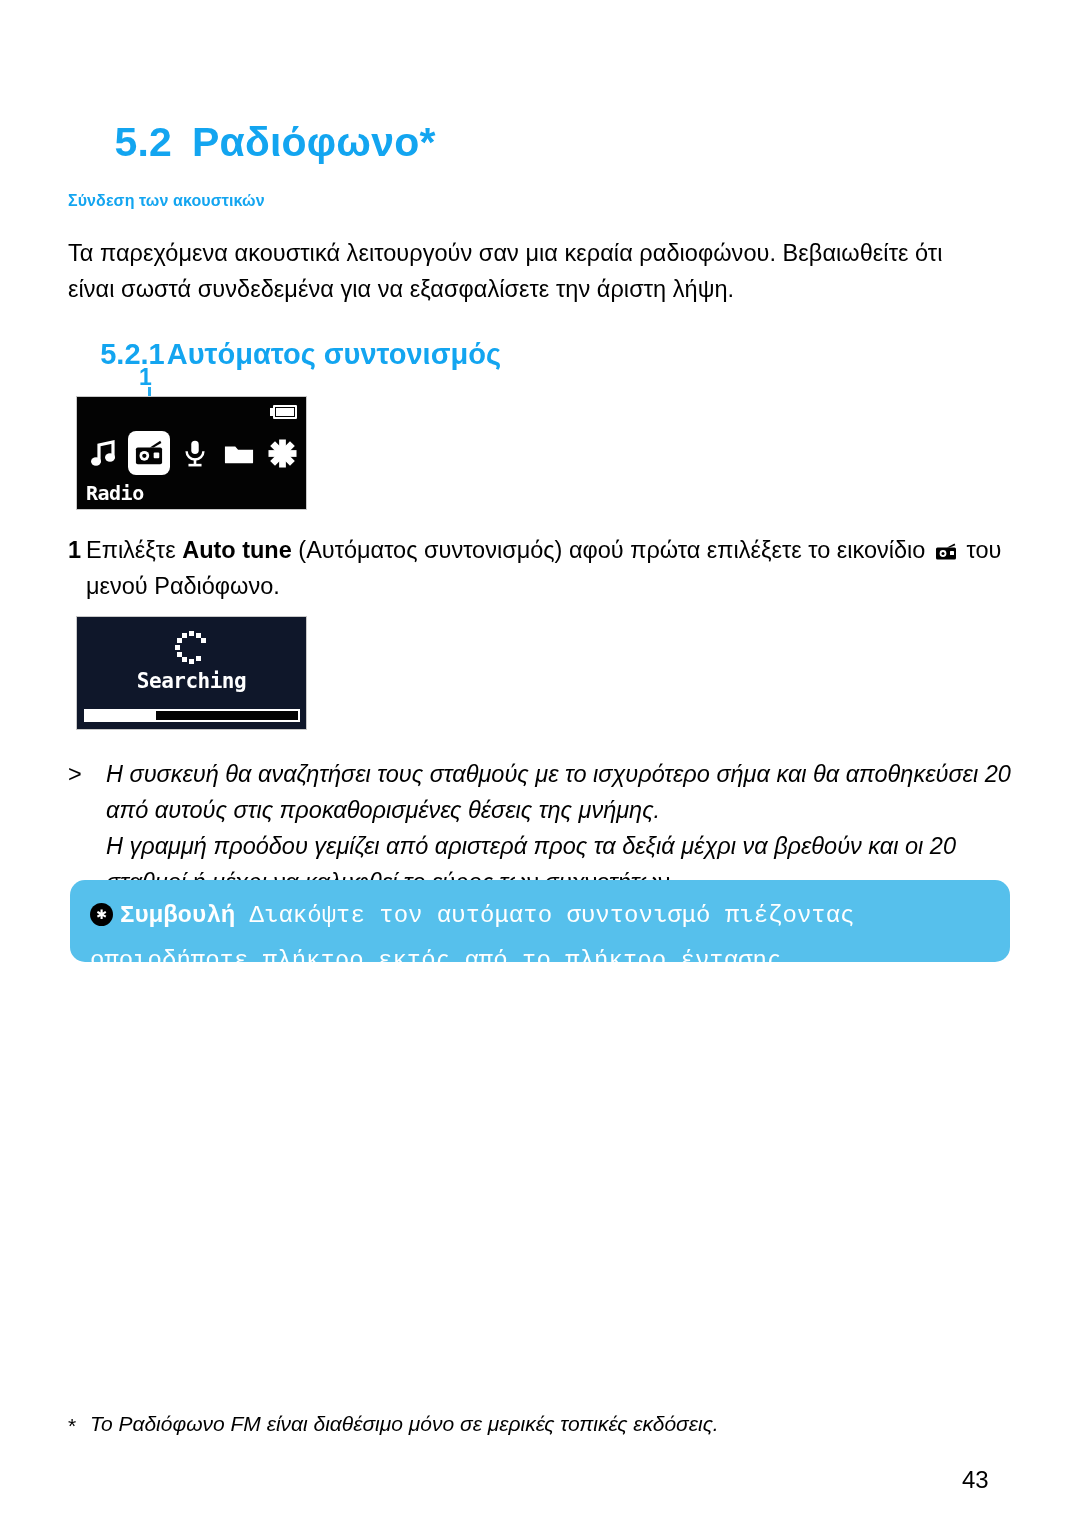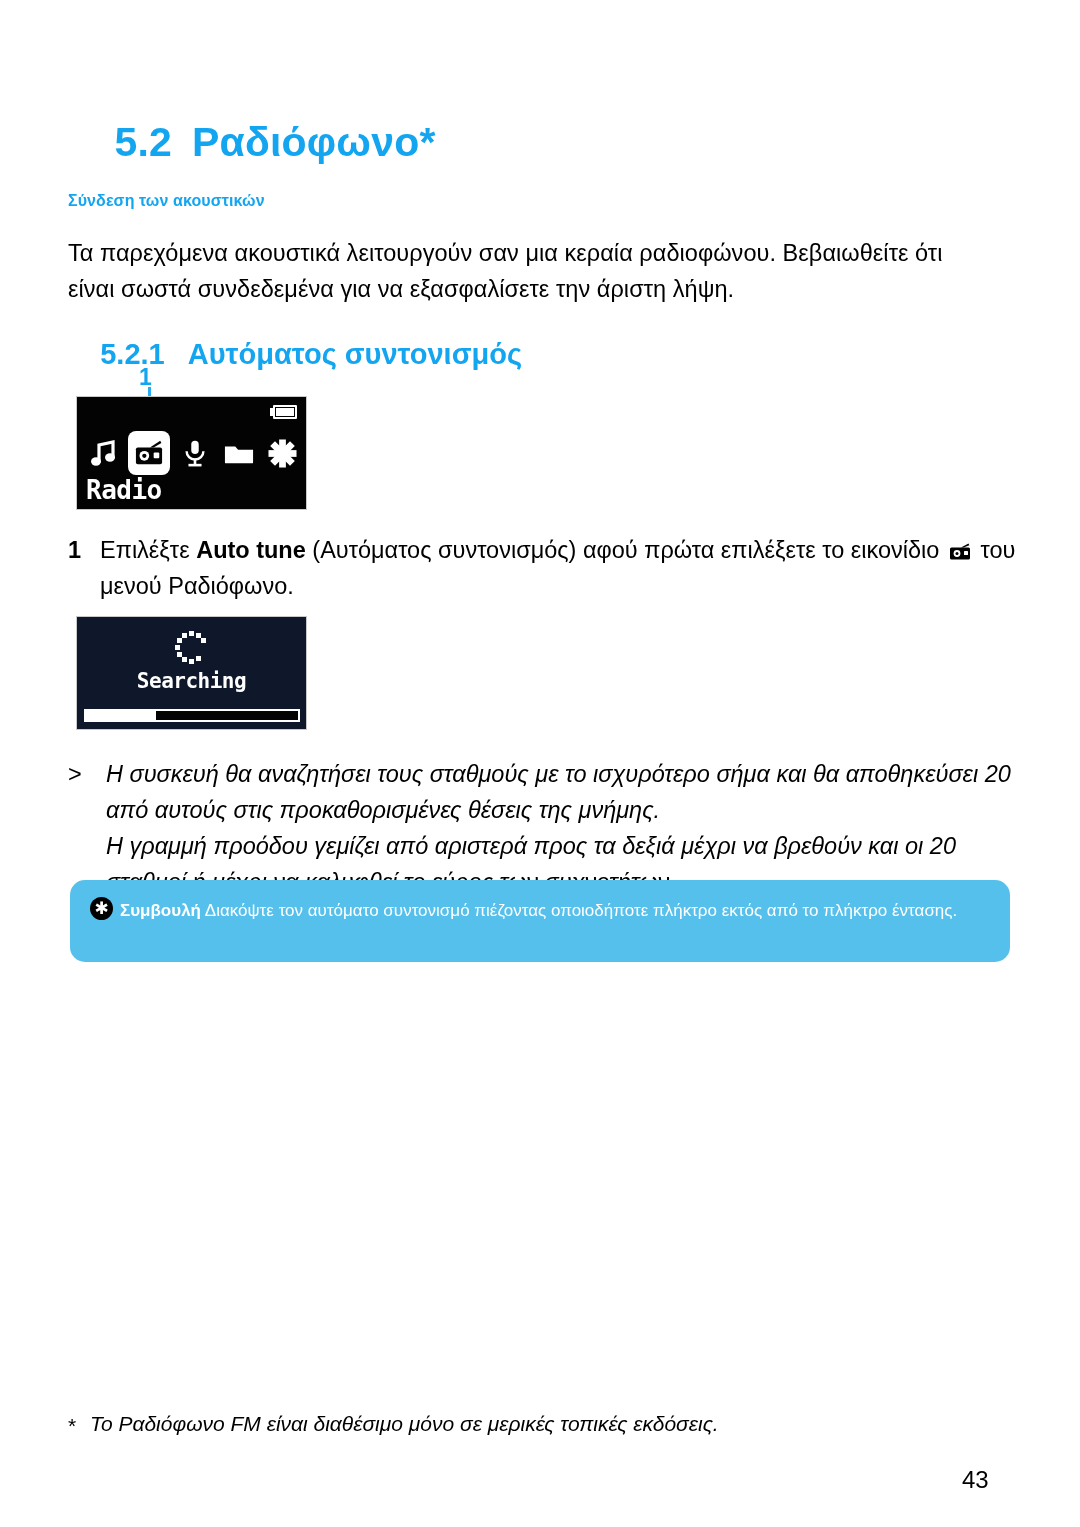--- a/index.html
+++ b/index.html
@@ -37,21 +37,21 @@
 
   .h-sub {
     position: absolute;
     left: 68px;
     top: 305px;
     font-size: 29px;
     font-weight: bold;
     color: #13A5F0;
     white-space: pre;
   }
-  .h-sub .num { margin-right: 23px; }
+  .h-sub .num { margin-right: 2px; }
 
   .h-blue-inline {
     position: absolute;
     left: 68px;
     top: 192px;
     font-size: 16px;
     font-weight: bold;
     color: #13A5F0;
     letter-spacing: .1px;
   }
@@ -76,21 +76,21 @@
     font-size: 23.5px;
     line-height: 36px;
   }
   .step .marker {
     position: absolute;
     left: 0; top: 0;
     width: 28px;
     font-weight: bold;
     font-size: 23.5px;
   }
-  .step .body { margin-left: 32px; display: block; }
+  .step .body { margin-left: 18px; display: block; }
   .step b { font-weight: bold; }
 
   
   .note {
     position: absolute;
     left: 68px;
     top: 756px;
     width: 965px;
     font-size: 23.5px;
     line-height: 36px;
@@ -110,23 +110,24 @@
     left: 70px;
     top: 880px;
     width: 940px;
     height: 82px;
     background: #56C0EC;
     border-radius: 15px;
     box-sizing: border-box;
     padding: 13px 22px 0 20px;
   }
   .tip-line {
-    font-size: 17px;
-    line-height: 35px;
+    font-size: 24px;
+    line-height: 45px;
     color: #ffffff;
+    font-family: Liberation Mono, monospace;
   }
   .tip-asterisk {
     display: inline-block;
     width: 23px;
     height: 23px;
     border-radius: 50%;
     background: #000;
     position: relative;
     vertical-align: -4px;
     margin-right: 7px;
@@ -247,21 +248,21 @@
     border-radius: 8px;
     width: 44px;
     height: 44px;
     color: #030303;
   }
   .lcd-label {
     position: absolute;
     left: 9px;
     bottom: 4px;
     color: #fff;
-    font-size: 26px;
+    font-size: 20px;
     font-weight: bold;
     font-family: "DejaVu Sans Mono", monospace;
     letter-spacing: -0.5px;
   }
 
   
   .lcd-search {
     position: absolute;
     left: 76px;
     top: 616px;

